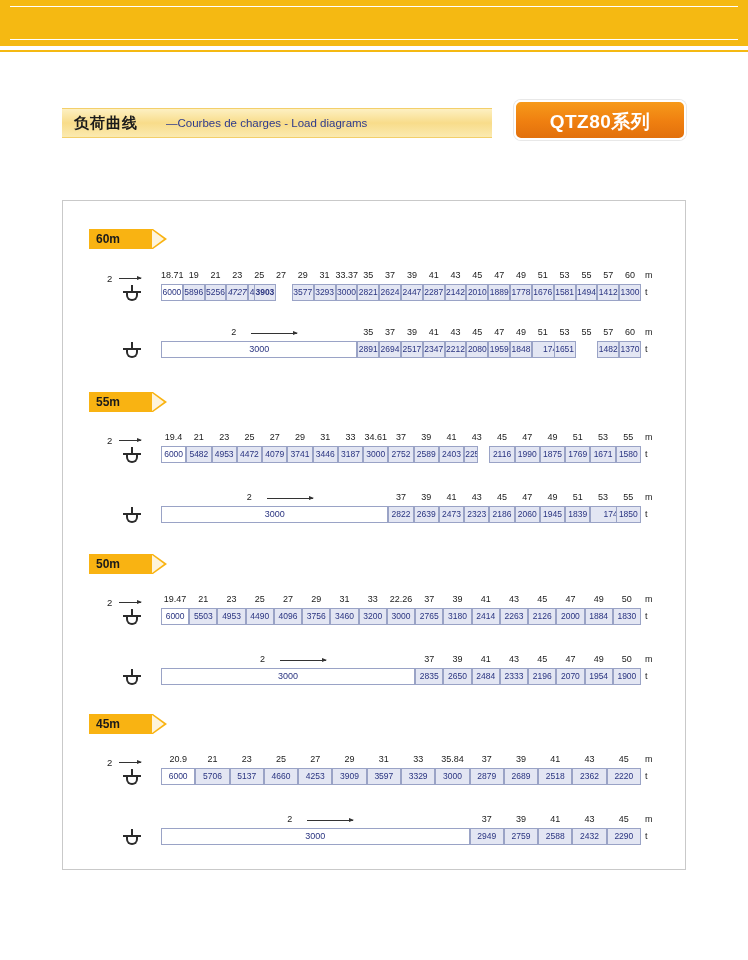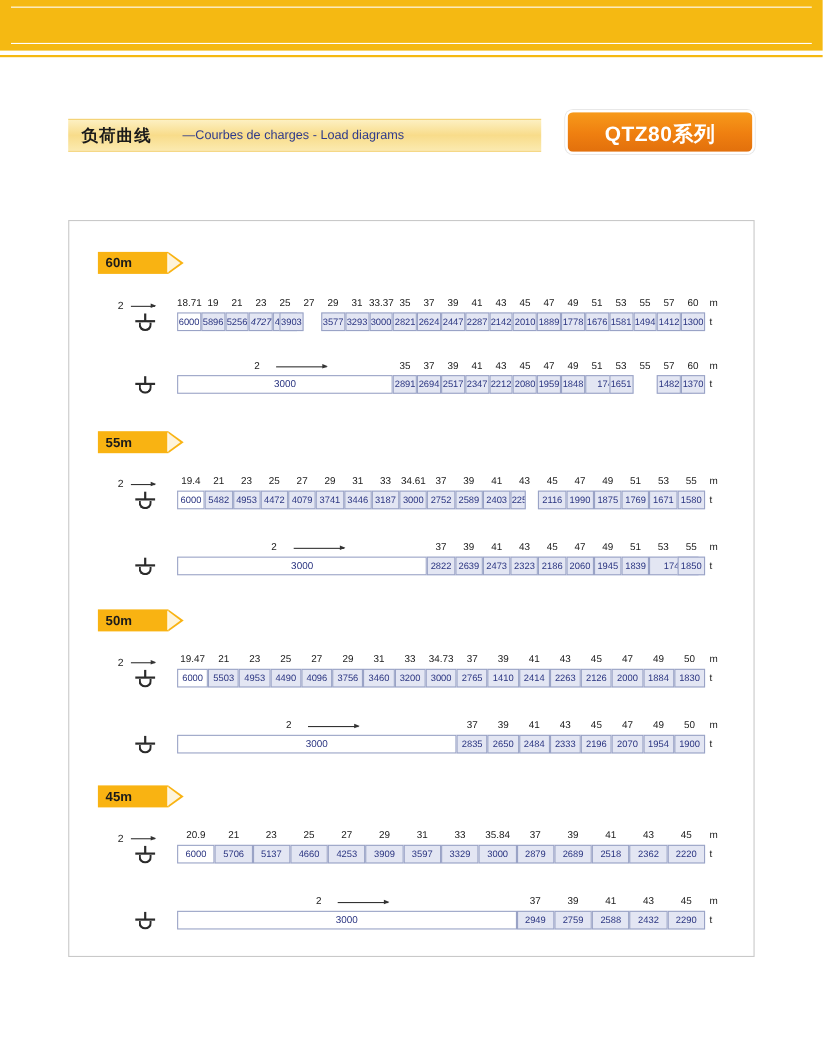--- a/index.html
+++ b/index.html
@@ -191,21 +191,21 @@
         <span style="left: 436.364px; width: 21.8182px;">57</span>
         <span style="left: 458.182px; width: 21.8182px;">60</span>
       </div>
       <div class="unit" style="left: 582px; top: 0px;">m</div>
       <div class="cells" style="left: 98px; width: 480px; top: 15px;">
         <div class="cell" style="left: 0px; width: 21.8182px;">6000</div>
         <div class="cell alt" style="left: 21.8182px; width: 21.8182px;">5896</div>
         <div class="cell alt" style="left: 43.6364px; width: 21.8182px;">5256</div>
         <div class="cell alt" style="left: 65.4545px; width: 21.8182px; font-style: italic;">4727</div>
         <div class="cell alt" style="left: 87.2727px; width: 21.8182px;">4282</div>
-        <div class="cell alt" style="left: 93px; width: 21.8182px;">3903</div>
+        <div class="cell alt" style="left: 93px; width: 21.8182px; font-weight: bold;">3903</div>
         <div class="cell alt" style="left: 130.909px; width: 21.8182px;">3577</div>
         <div class="cell alt" style="left: 152.727px; width: 21.8182px;">3293</div>
         <div class="cell alt" style="left: 174.545px; width: 21.8182px;">3000</div>
         <div class="cell alt" style="left: 196.364px; width: 21.8182px;">2821</div>
         <div class="cell alt" style="left: 218.182px; width: 21.8182px;">2624</div>
         <div class="cell alt" style="left: 240px; width: 21.8182px;">2447</div>
         <div class="cell alt" style="left: 261.818px; width: 21.8182px;">2287</div>
         <div class="cell alt" style="left: 283.636px; width: 21.8182px;">2142</div>
         <div class="cell alt" style="left: 305.455px; width: 21.8182px;">2010</div>
         <div class="cell alt" style="left: 327.273px; width: 21.8182px;">1889</div>
@@ -361,21 +361,21 @@
       </div>
       <div class="hdrs" style="left: 98px; width: 480px; top: 0px;">
         <span style="left: 0px; width: 28.2353px;">19.47</span>
         <span style="left: 28.2353px; width: 28.2353px;">21</span>
         <span style="left: 56.4706px; width: 28.2353px;">23</span>
         <span style="left: 84.7059px; width: 28.2353px;">25</span>
         <span style="left: 112.941px; width: 28.2353px;">27</span>
         <span style="left: 141.176px; width: 28.2353px;">29</span>
         <span style="left: 169.412px; width: 28.2353px;">31</span>
         <span style="left: 197.647px; width: 28.2353px;">33</span>
-        <span style="left: 225.882px; width: 28.2353px;">34.73</span>
+        <span style="left: 225.882px; width: 28.2353px;">22.26</span>
         <span style="left: 254.118px; width: 28.2353px;">37</span>
         <span style="left: 282.353px; width: 28.2353px;">39</span>
         <span style="left: 310.588px; width: 28.2353px;">41</span>
         <span style="left: 338.824px; width: 28.2353px;">43</span>
         <span style="left: 367.059px; width: 28.2353px;">45</span>
         <span style="left: 395.294px; width: 28.2353px;">47</span>
         <span style="left: 423.529px; width: 28.2353px;">49</span>
         <span style="left: 451.765px; width: 28.2353px;">50</span>
       </div>
       <div class="unit" style="left: 582px; top: 0px;">m</div>
@@ -383,21 +383,21 @@
         <div class="cell" style="left: 0px; width: 28.2353px;">6000</div>
         <div class="cell alt" style="left: 28.2353px; width: 28.2353px;">5503</div>
         <div class="cell alt" style="left: 56.4706px; width: 28.2353px;">4953</div>
         <div class="cell alt" style="left: 84.7059px; width: 28.2353px;">4490</div>
         <div class="cell alt" style="left: 112.941px; width: 28.2353px;">4096</div>
         <div class="cell alt" style="left: 141.176px; width: 28.2353px;">3756</div>
         <div class="cell alt" style="left: 169.412px; width: 28.2353px;">3460</div>
         <div class="cell alt" style="left: 197.647px; width: 28.2353px;">3200</div>
         <div class="cell alt" style="left: 225.882px; width: 28.2353px;">3000</div>
         <div class="cell alt" style="left: 254.118px; width: 28.2353px;">2765</div>
-        <div class="cell alt" style="left: 282.353px; width: 28.2353px;">1410</div>
+        <div class="cell alt" style="left: 282.353px; width: 28.2353px;">3180</div>
         <div class="cell alt" style="left: 310.588px; width: 28.2353px;">2414</div>
         <div class="cell alt" style="left: 338.824px; width: 28.2353px;">2263</div>
         <div class="cell alt" style="left: 367.059px; width: 28.2353px;">2126</div>
         <div class="cell alt" style="left: 395.294px; width: 28.2353px;">2000</div>
         <div class="cell alt" style="left: 423.529px; width: 28.2353px;">1884</div>
         <div class="cell alt" style="left: 451.765px; width: 28.2353px;">1830</div>
       </div>
       <div class="unit-t" style="left: 582px; top: 15px;">t</div>
     </div>
     <div class="chart-row" style="top: 452px;">

